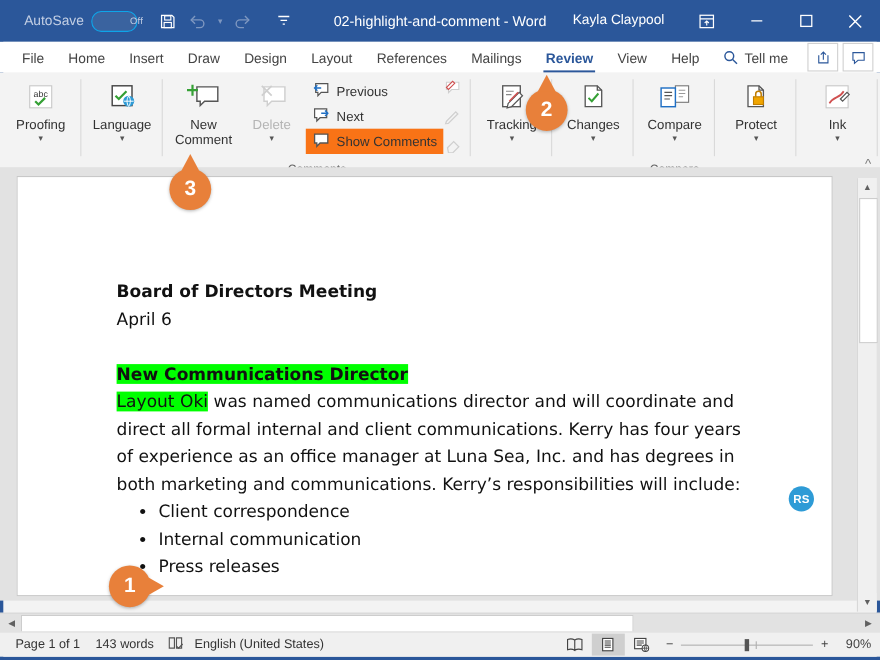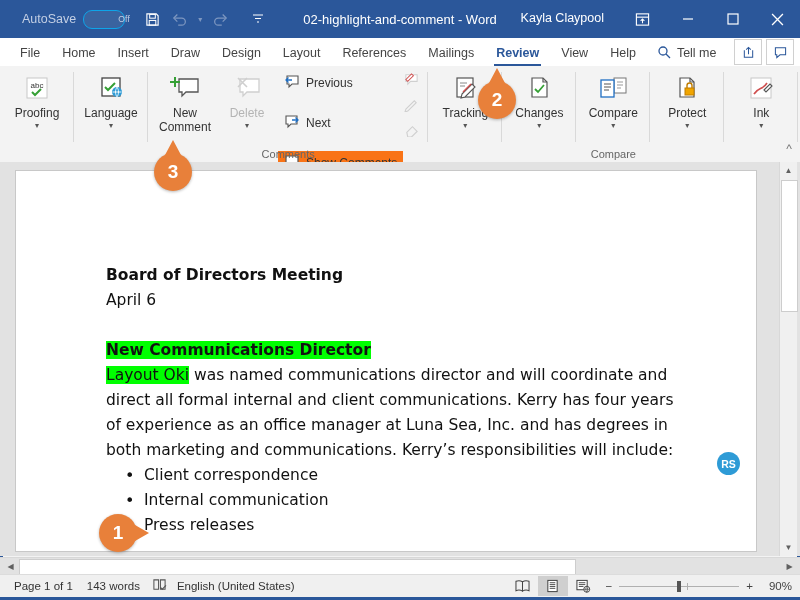--- a/index.html
+++ b/index.html
@@ -99,34 +99,34 @@
     font-size:11px;color:#666666;
   }
   .bigbtn{
     width:62px;display:flex;flex-direction:column;align-items:center;
     padding-top:6px;font-size:12px;color:#333;text-align:center;line-height:13px;
   }
   .bigbtn .ic{height:34px;display:flex;align-items:center;justify-content:center;}
   .bigbtn .cap{margin-top:1px;}
   .caret{font-size:8px;line-height:9px;color:#555;margin-top:1px;}
   .bigbtn.disabled{color:#b4b4b4;}
-  .smallcol{display:flex;flex-direction:column;padding-top:5px;gap:17px;}
+  .smallcol{display:flex;flex-direction:column;padding-top:5px;gap:0;}
   .smallbtn{
     display:flex;align-items:center;gap:6px;height:23px;padding:0 6px;
     font-size:12px;color:#333;white-space:nowrap;
   }
   .smallbtn.on{background:#f97316;}
   .inkcol{display:flex;flex-direction:column;padding-top:6px;gap:6px;align-items:center;}
   .collapse{
     position:absolute;right:8px;bottom:6px;color:#777;font-size:12px;
   }
 
   
   .docarea{
-    position:absolute;left:-3px;top:162px;width:800px;height:394px;
+    position:absolute;left:-3px;top:152px;width:800px;height:394px;
     background:#e2e2e2;
   }
   .page{
     position:absolute;left:15px;top:8px;width:740px;height:380px;
     background:#ffffff;border:1px solid #c8c8c8;
     overflow:hidden;
   }
   .doctext{
     position:absolute;left:90px;top:92px;width:570px;
     font-family:"DejaVu Sans", sans-serif;

